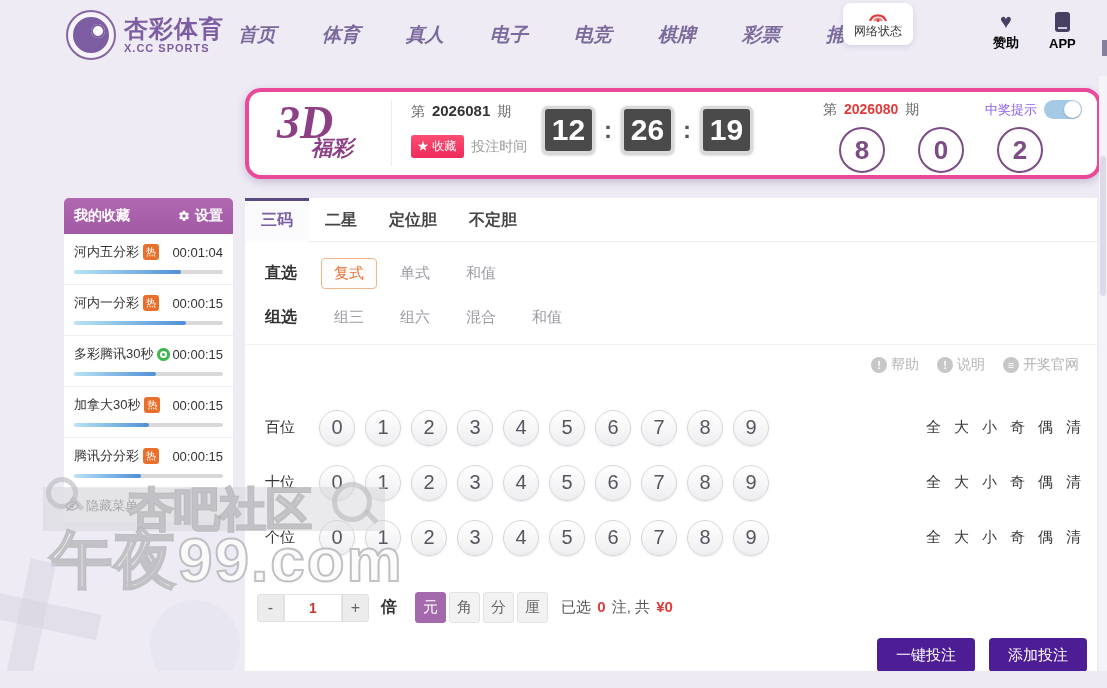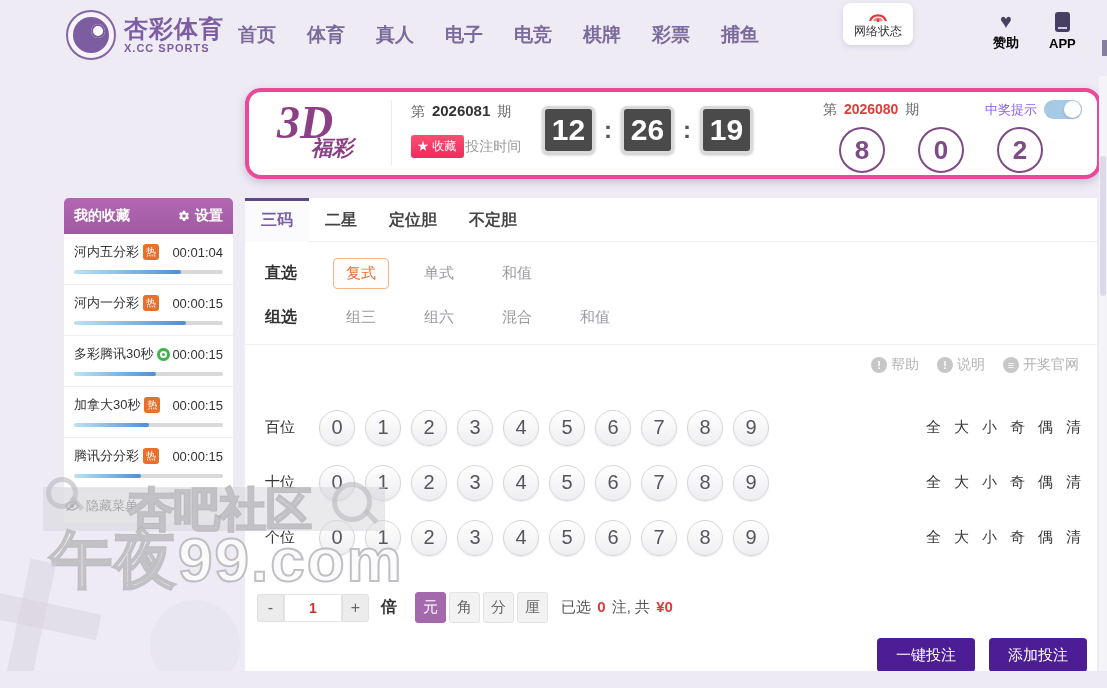--- a/index.html
+++ b/index.html
@@ -8,21 +8,21 @@
   #page { position:absolute; inset:0; width:1107px; height:671px; background:#eeebf5; overflow:hidden; }
 
   
   .header { position:absolute; top:0; left:0; width:1107px; height:76px; }
   .logo { position:absolute; left:66px; top:10px; display:flex; align-items:center; gap:8px; }
   .logo-badge { width:50px; height:50px; border-radius:50%; border:2px solid #8566a2; display:flex; align-items:center; justify-content:center; background:#f6f3fa; }
   .logo-badge .inner { width:36px; height:36px; border-radius:50%; background:#7d5da1; position:relative; }
   .logo-badge .inner::after { content:""; position:absolute; right:4px; top:7px; width:14px; height:14px; border-radius:50%; background:#fff; box-shadow:inset 0 0 0 2px #7d5da1; }
   .logo-txt .t1 { font-size:24px; font-weight:bold; color:#7d5da1; letter-spacing:1px; line-height:26px; }
   .logo-txt .t2 { font-size:11px; font-weight:bold; color:#7d5da1; letter-spacing:1px; }
-  .nav { position:absolute; left:238px; top:22px; display:flex; gap:31px; }
+  .nav { position:absolute; left:238px; top:22px; display:flex; gap:46px;font-style:italic; }
   .nav-item { font-size:19px; font-weight:bold; color:#7b6b9c; cursor:pointer; white-space:nowrap; }
   .net-card { position:absolute; left:843px; top:3px; width:70px; height:42px; background:#fff; border-radius:8px; box-shadow:0 2px 5px rgba(90,70,120,.15); display:flex; flex-direction:column; align-items:center; justify-content:center; }
   .net-card svg { margin-bottom:1px; }
   .net-label { font-size:12px; color:#333; }
   .hdr-action { position:absolute; top:12px; display:flex; flex-direction:column; align-items:center; gap:4px; cursor:pointer; }
   .hdr-action .lbl { font-size:13px; font-weight:bold; color:#000000; }
   .act-sponsor { left:993px; }
   .act-app { left:1049px; }
   .heart-glyph { font-size:20px; color:#474063; line-height:18px; }
   .phone-icon { width:15px; height:20px; background:#474063; border-radius:3px; position:relative; }
@@ -31,21 +31,21 @@
 
   
   .banner { position:absolute; left:245px; top:88px; width:856px; height:91px; background:#fff; border:4px solid #ec4899; border-radius:16px; box-shadow:0 3px 8px rgba(80,60,110,.25);text-decoration:underline; }
   .b-logo { position:absolute; left:28px; top:10px; width:110px; height:66px; }
   .b-3d { position:absolute; left:0; top:-6px; font-family:"Liberation Serif", serif; font-style:italic; font-weight:bold; font-size:46px; color:#8d3f86; }
   .b-fc { position:absolute; left:34px; top:32px; font-style:italic; font-weight:bold; font-size:21px; color:#8d3f86; }
   .b-div { position:absolute; left:142px; top:8px; width:1px; height:66px; background:#eceaf2; }
   .b-issue { position:absolute; left:162px; top:10px; }
   .b-issue .line1 { font-size:14px; color:#666; }
   .b-issue .line1 b { color:#333; font-size:15px; padding:0 3px; }
-  .b-issue .line2 { margin-top:14px; display:flex; align-items:center; gap:1px;justify-content:flex-end; }
+  .b-issue .line2 { margin-top:14px; display:flex; align-items:center; gap:7px;justify-content:flex-end; }
   .fav-badge { background:linear-gradient(180deg,#fb4e72,#f12a5c); color:#fff; font-size:12px; padding:3px 8px 3px 6px; border-radius:3px; cursor:pointer; white-space:nowrap; }
   .bet-time { font-size:14px; color:#999; }
   .b-clock { position:absolute; left:293px; top:14px; display:flex; align-items:center; gap:9px; }
   .flip { width:53px; height:48px; background:#4a4a4a; border:3px solid #d9d9d9; border-radius:6px; color:#fff; font-size:30px; font-weight:bold; display:flex; align-items:center; justify-content:center; box-shadow:0 1px 3px rgba(0,0,0,.25); }
   .colon { font-size:24px; font-weight:bold; color:#555; }
   .b-right { position:absolute; left:548px; top:8px; width:295px; }
   .b-right .rline1 { display:flex; align-items:center; justify-content:space-between; padding:0 10px 0 26px; }
   .prev-issue { font-size:14px; color:#666; }
   .prev-issue b { color:#e23b3b; font-weight:bold; padding:0 3px; }
   .wintip-wrap { display:flex; align-items:center; gap:7px; }
@@ -69,21 +69,21 @@
   .pbar { margin-top:9px; height:4px; border-radius:2px; background:#d9d9d9; overflow:hidden; }
   .pfill { height:100%; border-radius:2px; background:linear-gradient(90deg,#b9e4f3,#4f8fd6); }
   .sb-foot { height:33px; background:#f3f3f4; display:flex; align-items:center; justify-content:flex-start; gap:6px; color:#777; font-size:13px; cursor:pointer; }
 
   
   .main { position:absolute; left:245px; top:198px; width:852px; height:490px; background:#fff; }
   .tabs { position:absolute; top:0; left:0; right:0; height:44px; border-bottom:1px solid #ededf1; display:flex; }
   .tab { padding:0 16px; height:44px; display:flex; align-items:center; font-size:16px; font-weight:bold; color:#444; cursor:pointer; position:relative; }
   .tab.active { color:#7a5fa2; background:#fbfafd; }
   .tab.active::before { content:""; position:absolute; top:0; left:0; right:0; height:3px; background:#5a4880; }
-  .play-row { position:absolute; left:20px; display:flex; align-items:center;gap:12px; }
+  .play-row { position:absolute; left:20px; display:flex; align-items:center; }
   .play-row.r1 { top:60px; }
   .play-row.r2 { top:104px; }
   .play-label { font-size:16px; font-weight:bold; color:#333; width:56px; }
   .opt { font-size:15px; color:#9a9aa2; padding:5px 12px; margin-right:10px; cursor:pointer; border:1px solid transparent; border-radius:4px; }
   .opt.selected { color:#e8703a; border-color:#f0b58a; background:#fffdfb; }
   .hr1 { position:absolute; top:146px; left:0; right:0; height:1px; background:#f2f1f5; }
   .help-row { position:absolute; top:158px; right:18px; display:flex; align-items:center; gap:18px; }
   .help-link { display:flex; align-items:center; gap:4px; color:#b3b3b3; font-size:14px; cursor:pointer; }
   .circ-ic { width:16px; height:16px; border-radius:50%; background:#c7c7c7; color:#fff; font-size:11px; font-weight:bold; display:flex; align-items:center; justify-content:center; }
   .num-rows { position:absolute; top:202px; left:0; right:0; }

